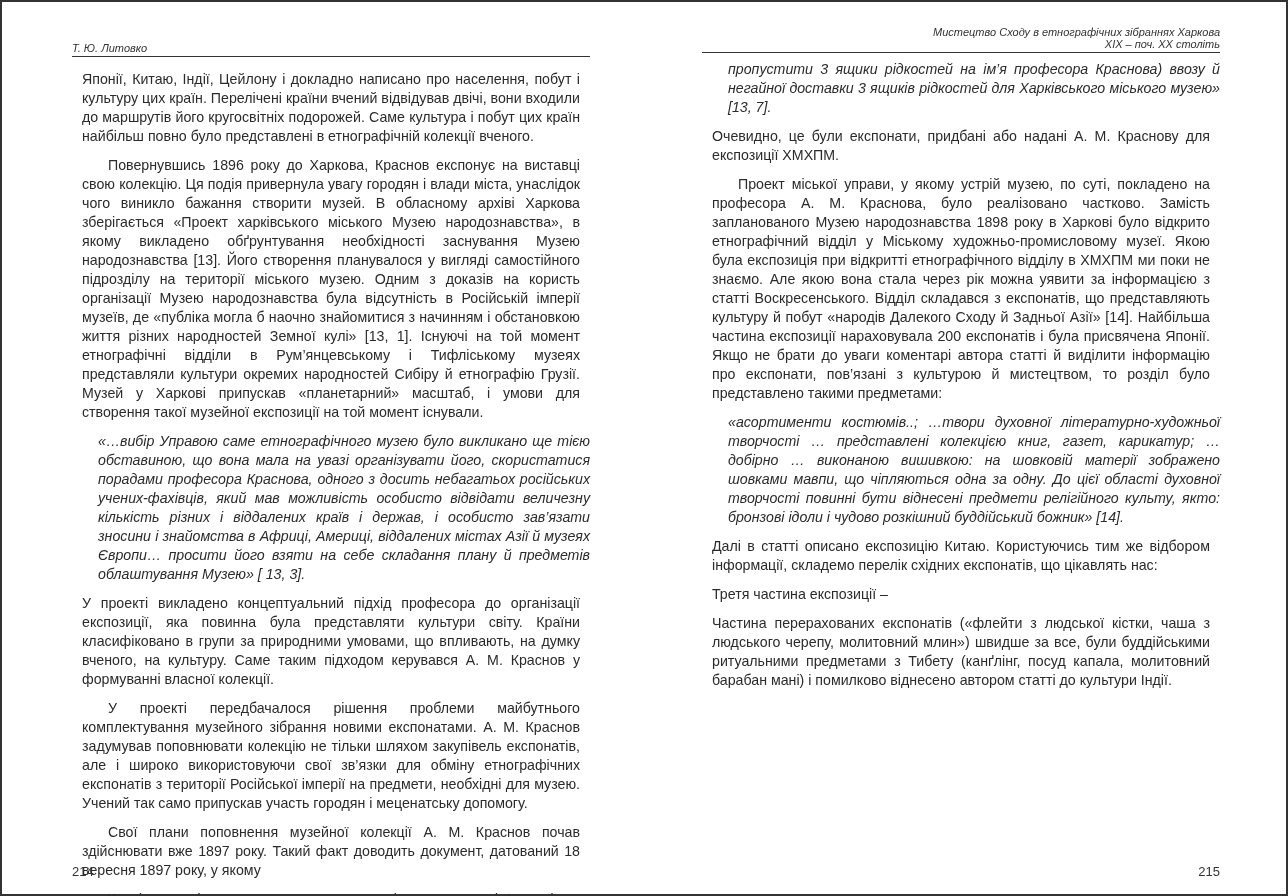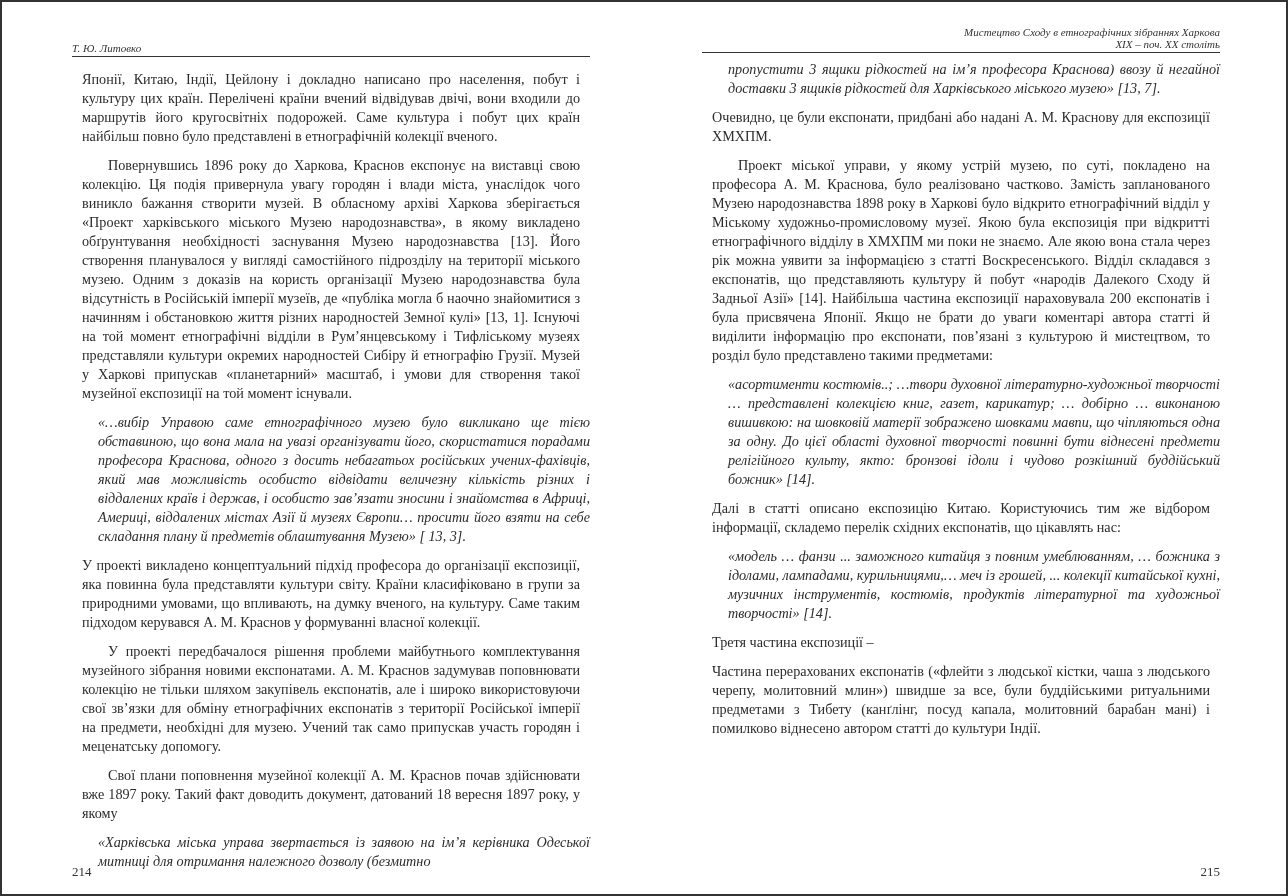--- a/index.html
+++ b/index.html
@@ -4,21 +4,21 @@
 <style>
   html, body { margin: 0; padding: 0; background: #ffffff; }
   body { width: 1288px; height: 896px; overflow: hidden; position: relative; }
   .frame {
     position: absolute; left: 0; top: 0; width: 1284px; height: 892px;
     border: 2px solid #333;
     background: #fff;
   }
   .page {
     position: absolute; top: 0; height: 892px;
-    font-family: Liberation Serif, serif;
+    font-family: Liberation Sans, sans-serif;
     color: #2b2b2b;
   }
   .page.left  { left: 70px;  width: 518px; }
   .page.right { left: 700px; width: 518px; }
 
   .running-head {
     position: absolute; left: 0; right: 0;
     font-style: italic; font-size: 11px; line-height: 12px; color: #333;
     border-bottom: 1.3px solid #333;
   }
@@ -69,20 +69,19 @@
     <div class="running-head">
       <div>Мистецтво Сходу в етнографічних зібраннях Харкова</div>
       <div>XIX – поч. XX століть</div>
     </div>
     <div class="body-text">
       <p class="quote top">пропустити 3 ящики рідкостей на ім’я професора Краснова) ввозу й негайної доставки 3 ящиків рідкостей для Харківського міського музею» [13, 7].</p>
       <p>Очевидно, це були експонати, придбані або надані А. М. Краснову для експозиції ХМХПМ.</p>
       <p class="indent">Проект міської управи, у якому устрій музею, по суті, покладено на професора А. М. Краснова, було реалізовано частково. Замість запланованого Музею народознавства 1898 року в Харкові було відкрито етнографічний відділ у Міському художньо-промисловому музеї. Якою була експозиція при відкритті етнографічного відділу в ХМХПМ ми поки не знаємо. Але якою вона стала через рік можна уявити за інформацією з статті Воскресенського. Відділ складався з експонатів, що представляють культуру й побут «народів Далекого Сходу й Задньої Азії» [14]. Найбільша частина експозиції нараховувала 200 експонатів і була присвячена Японії. Якщо не брати до уваги коментарі автора статті й виділити інформацію про експонати, пов’язані з культурою й мистецтвом, то розділ було представлено такими предметами:</p>
       <p class="quote">«асортименти костюмів..; …твори духовної літературно-художньої творчості … представлені колекцією книг, газет, карикатур; … добірно … виконаною вишивкою: на шовковій матерії зображено шовками мавпи, що чіпляються одна за одну. До цієї області духовної творчості повинні бути віднесені предмети релігійного культу, якто: бронзові ідоли і чудово розкішний буддійський божник» [14].</p>
       <p>Далі в статті описано експозицію Китаю. Користуючись тим же відбором інформації, складемо перелік східних експонатів, що цікавлять нас:</p>
-      <p class="quote">«модель … фанзи ... заможного китайця з повним умеблюванням, … божника з ідолами, лампадами, курильницями,… меч із грошей, ... колекції китайської кухні, музичних інструментів, костюмів, продуктів літературної та художньої творчості» [14].</p>
       <p>Третя частина експозиції –</p>
       <p>Частина перерахованих експонатів («флейти з людської кістки, чаша з людського черепу, молитовний млин») швидше за все, були буддійськими ритуальними предметами з Тибету (канґлінг, посуд капала, молитовний барабан мані) і помилково віднесено автором статті до культури Індії.</p>
     </div>
     <div class="page-number">215</div>
   </div>
 
 </div>
 
 </body></html>

